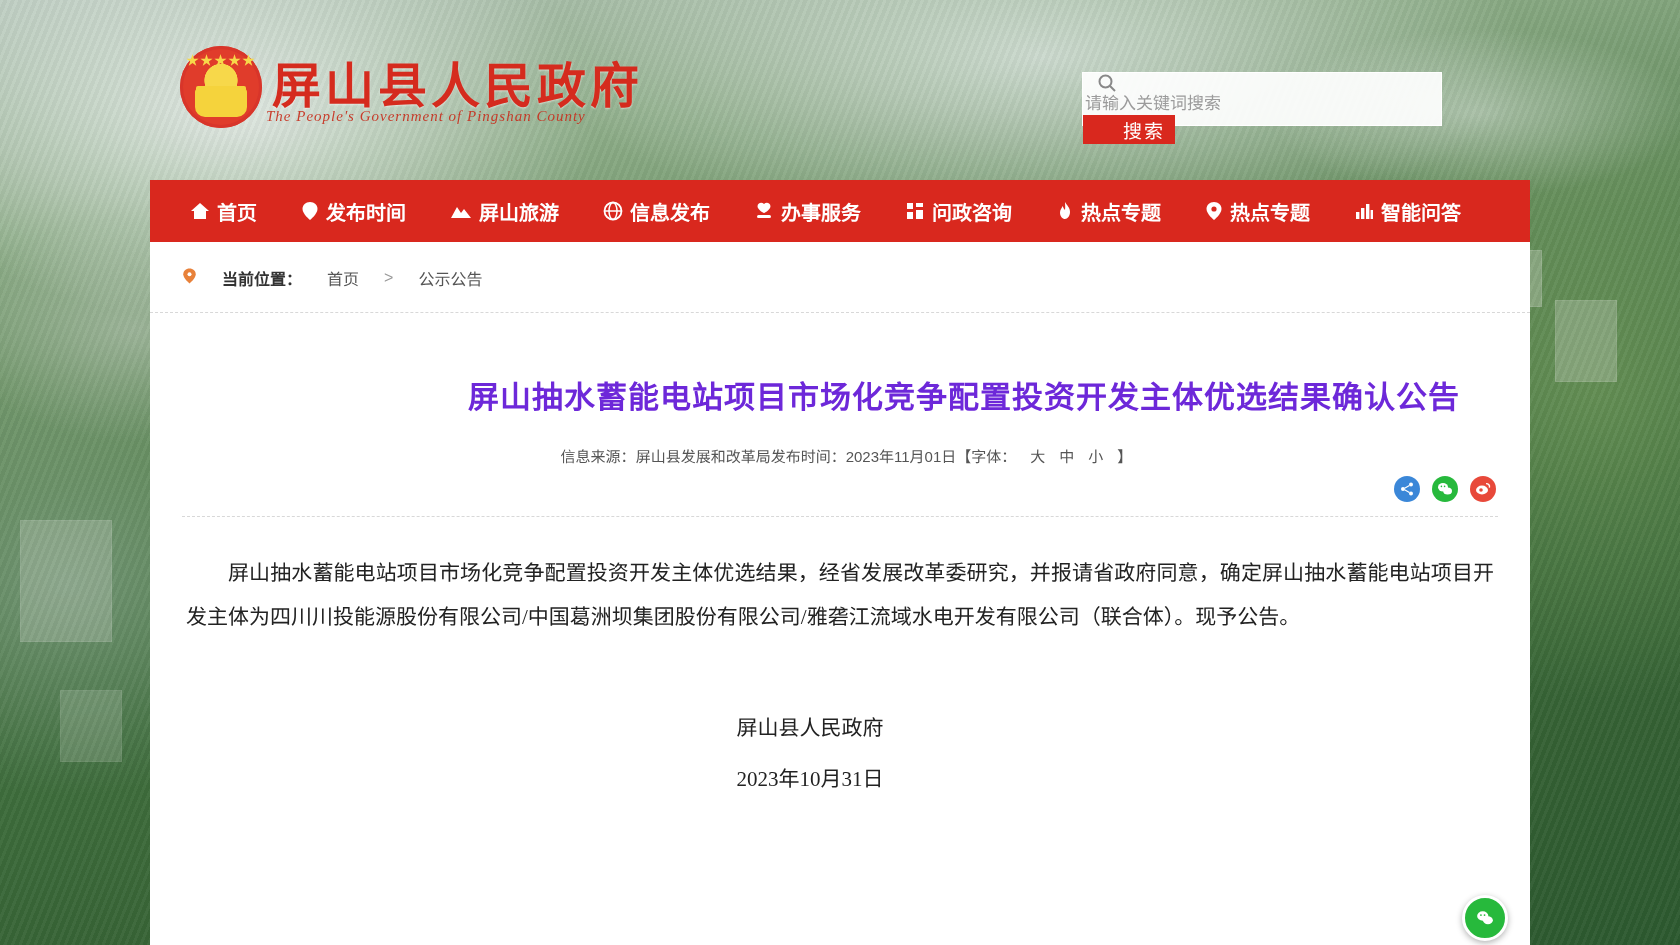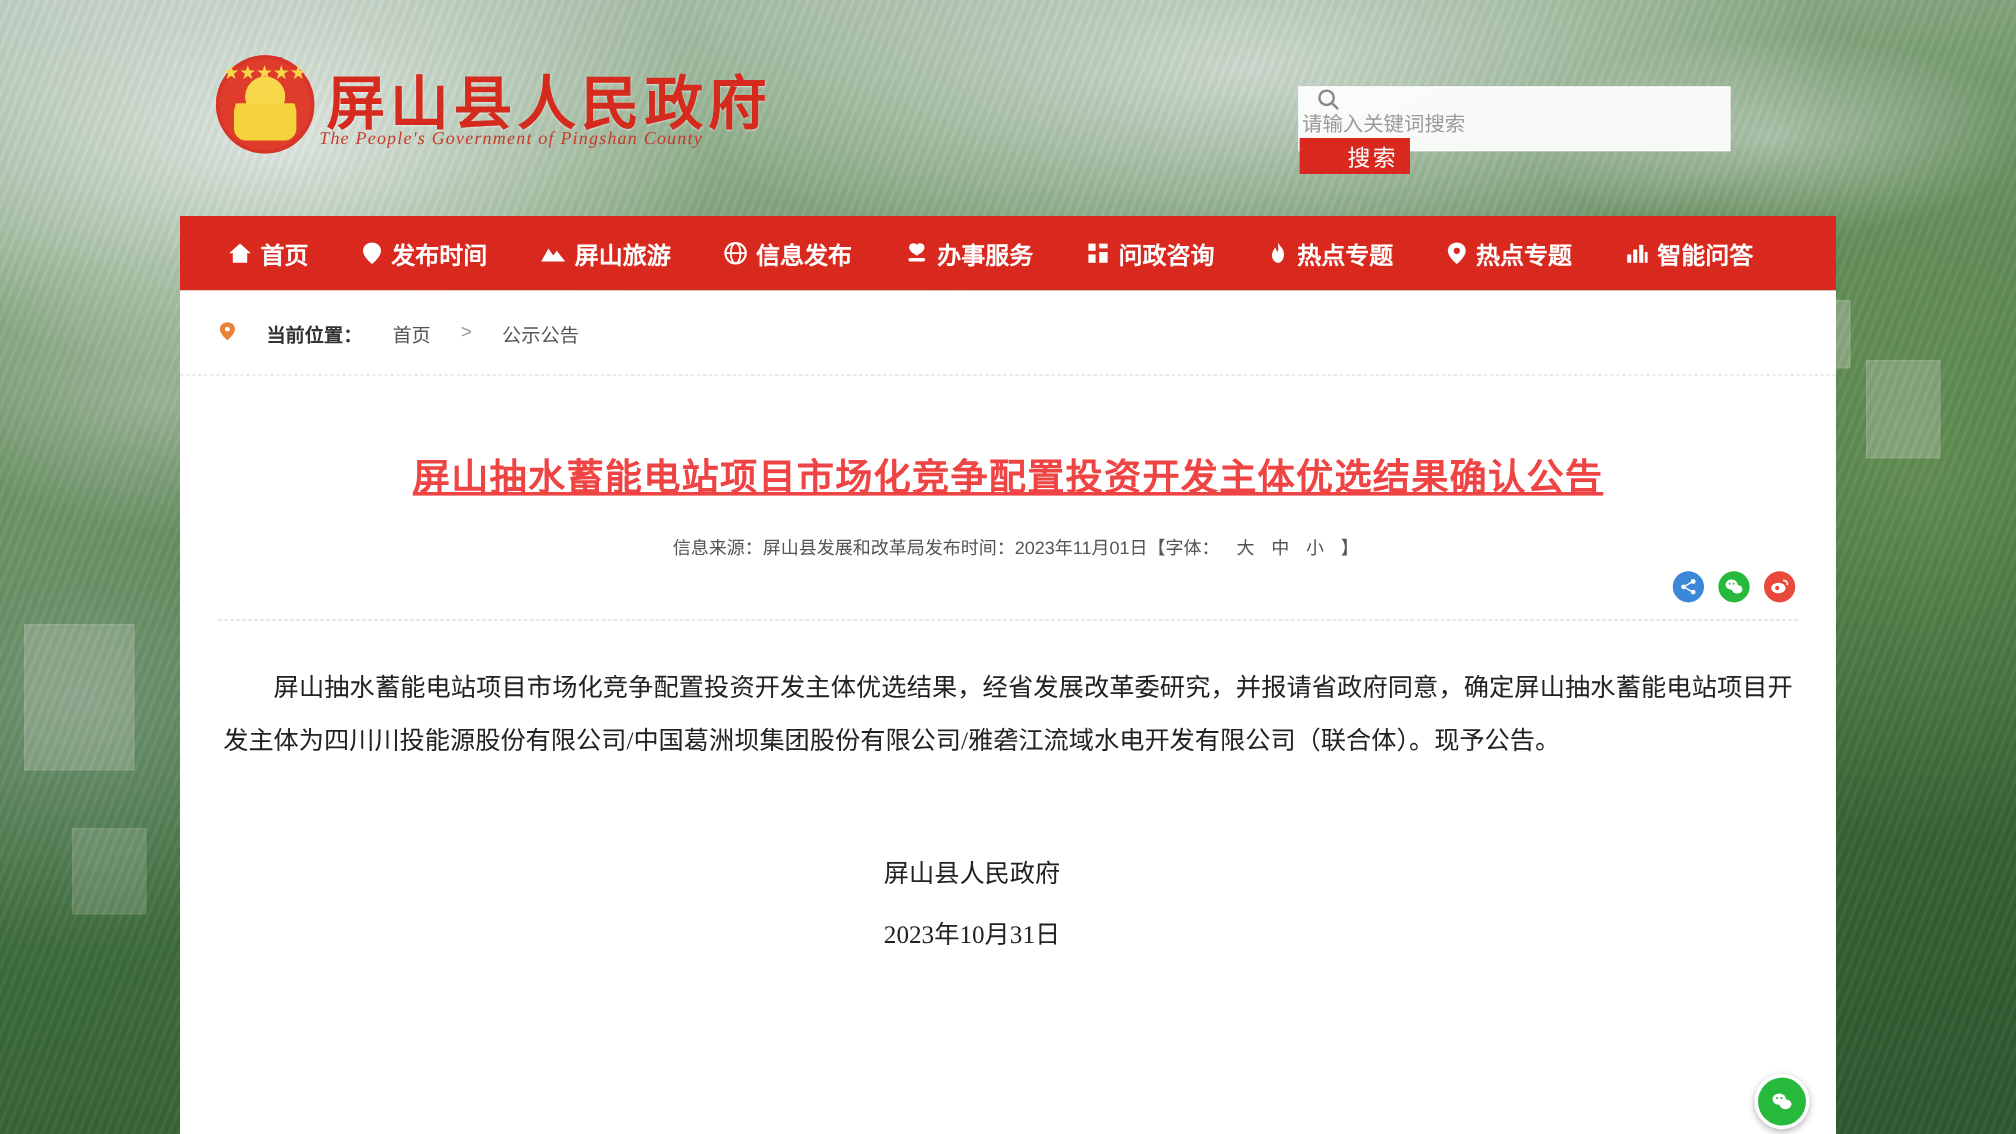--- a/index.html
+++ b/index.html
@@ -185,29 +185,28 @@
     font-size: 16px;
     color: #555;
     border-bottom: 1px dashed #d8d8d8;
     margin: 0 0px;
   }
   #breadcrumb .bc-label { color: #333; font-weight: bold; }
   #breadcrumb .bc-link { color: #555; cursor: pointer; }
   #breadcrumb .bc-sep { color: #999; }
 
   #article-title {
-    text-align: center;
+    text-align: right;
     font-size: 31px;
     font-weight: bold;
-    color: #ef4444;
+    color: #6d28d9;
     padding: 42px 70px 0 70px;
     line-height: 1.4;
     letter-spacing: 1px;
     font-family: "Liberation Sans", sans-serif;
-    text-decoration: underline;
   }
   #meta-row {
     display: flex;
     justify-content: center;
     align-items: center;
     margin-top: 26px;
     font-size: 15px;
     color: #555;
     margin-left: 13px;
   }

